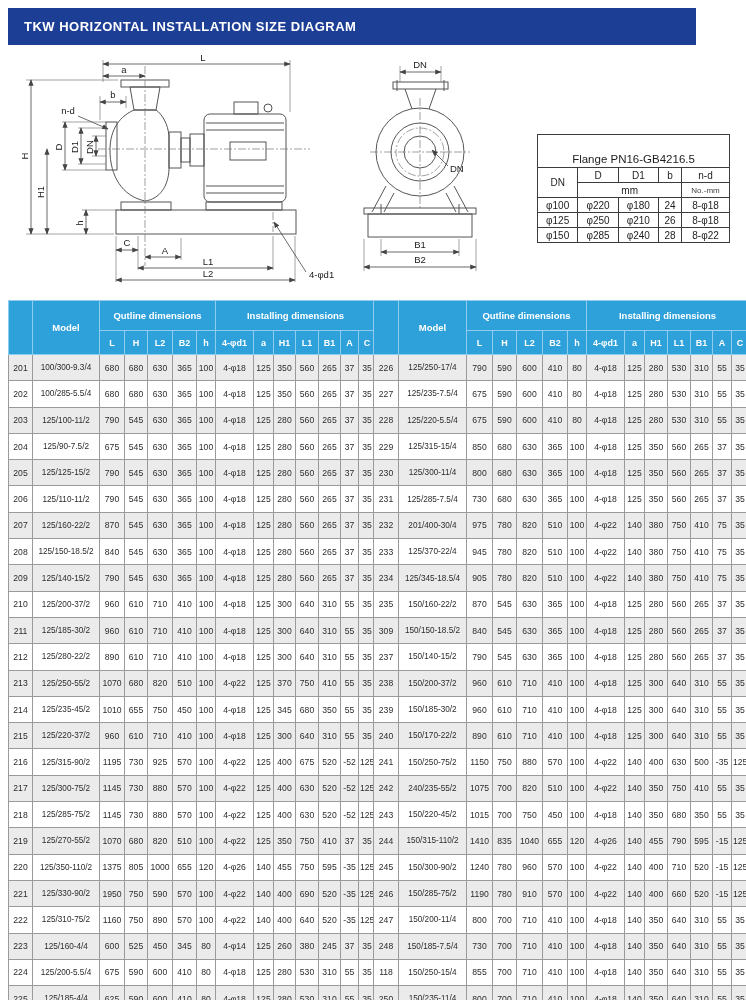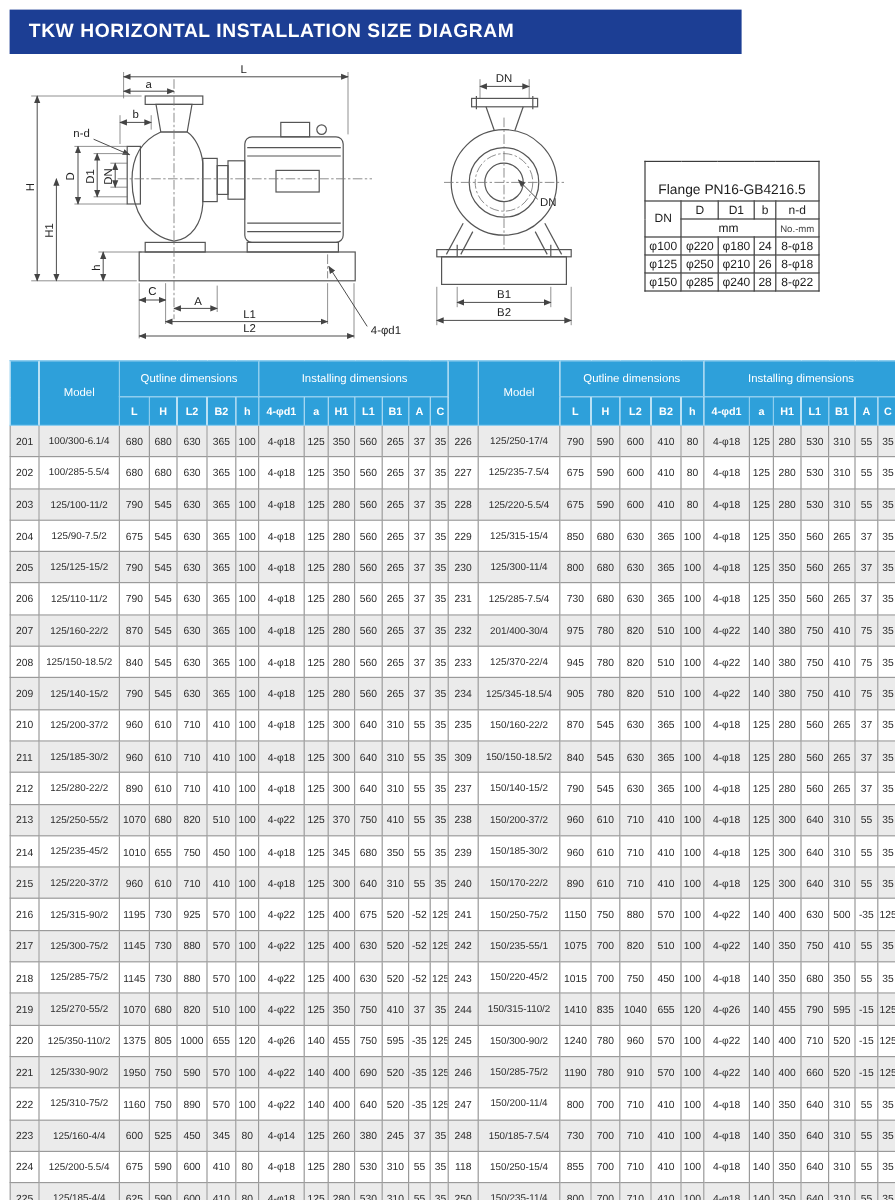--- a/index.html
+++ b/index.html
@@ -1,46 +1,46 @@
 <!DOCTYPE html>
 <html style="--title-bar: #1c3e94; --header-blue: #2ea0da;"><head>
 <meta charset="utf-8">
 <style>
   html,body{margin:0;padding:0;background:#fff;}
   body{width:746px;height:1000px;position:relative;font-family:"Liberation Sans",sans-serif;overflow:hidden;}
 
   .titlebar{
-    position:absolute;left:8px;top:8px;width:610px;height:37px;box-sizing:border-box;
-    background:var(--title-bar,#1c3e94);color:#fff;font-size:16px;font-weight:bold;
+    position:absolute;left:8px;top:8px;width:688px;height:37px;box-sizing:border-box;
+    background:var(--title-bar,#1c3e94);color:#fff;font-size:13px;font-weight:bold;
     line-height:37px;padding-left:16px;letter-spacing:.5px;
   }
 
   .drawarea{position:absolute;left:0;top:48px;width:746px;height:250px;}
   svg{position:absolute;overflow:visible;}
   svg .ln{stroke:#555;stroke-width:1;fill:none;}
   svg .cl{stroke:#777;stroke-width:.7;fill:none;stroke-dasharray:8 2 2 2;}
   svg .dim{stroke:#444;stroke-width:.8;fill:none;}
   svg .ext{stroke:#666;stroke-width:.6;fill:none;}
   svg text{fill:#222;font-size:9.5px;font-family:"Liberation Sans",sans-serif;}
 
   
-  .flange{position:absolute;left:537px;top:86px;width:146px;border-collapse:collapse;background:#fff;}
+  .flange{position:absolute;left:537px;top:86px;width:193px;border-collapse:collapse;background:#fff;}
   .flange td{border:1px solid #3c3c3c;text-align:center;font-size:10px;color:#1d1d1d;padding:0 2px;height:14px;white-space:nowrap;}
   .flange .ft-title{border-bottom:1px solid #3c3c3c;font-size:11.5px;height:30px;vertical-align:bottom;padding-bottom:2px;}
   .flange .small{font-size:8px;color:#444;}
 
   
   .mt{position:absolute;top:300px;border-collapse:collapse;table-layout:fixed;border:1.5px solid #4a4a4a;background:#fff;}
   #left-table{left:8px;width:358px;}
   #right-table{left:373px;width:365px;}
   .mt th{
     background:var(--header-blue,#2ea0da);color:#fff;font-weight:bold;font-size:9px;
     border:1px solid #8ecdee;padding:0;white-space:nowrap;overflow:hidden;
   }
-  .mt thead tr.grp th{height:29px;font-size:9.5px;font-weight:normal;}
+  .mt thead tr.grp th{height:29px;font-size:9.5px;font-weight:bold;}
   .mt thead tr.sub th{height:23px;}
   .mt td{
     border:1px solid #9a9a9a;font-size:8.6px;text-align:center;height:25.3px;
     padding:0 1px;color:#2b2b2b;white-space:nowrap;overflow:hidden;
   }
   .mt tr.stripe td{background:#ebebeb;}
   .mt td.model{font-size:8.2px;}
 </style>
 </head>
 <body>
@@ -268,21 +268,21 @@
       <th>H1</th>
       <th>L1</th>
       <th>B1</th>
       <th>A</th>
       <th>C</th>
     </tr>
   </thead>
   <tbody id="left-tbody">
       <tr class="stripe">
         <td>201</td>
-        <td class="model">100/300-6.1/4</td>
+        <td class="model">100/300-9.3/4</td>
         <td>680</td>
         <td>680</td>
         <td>630</td>
         <td>365</td>
         <td>100</td>
         <td>4-φ18</td>
         <td>125</td>
         <td>350</td>
         <td>560</td>
         <td>265</td>
@@ -967,21 +967,21 @@
         <td>4-φ22</td>
         <td>140</td>
         <td>400</td>
         <td>630</td>
         <td>500</td>
         <td>-35</td>
         <td>125</td>
       </tr>
       <tr class="stripe">
         <td>242</td>
-        <td class="model">150/235-55/1</td>
+        <td class="model">240/235-55/2</td>
         <td>1075</td>
         <td>700</td>
         <td>820</td>
         <td>510</td>
         <td>100</td>
         <td>4-φ22</td>
         <td>140</td>
         <td>350</td>
         <td>750</td>
         <td>410</td>

